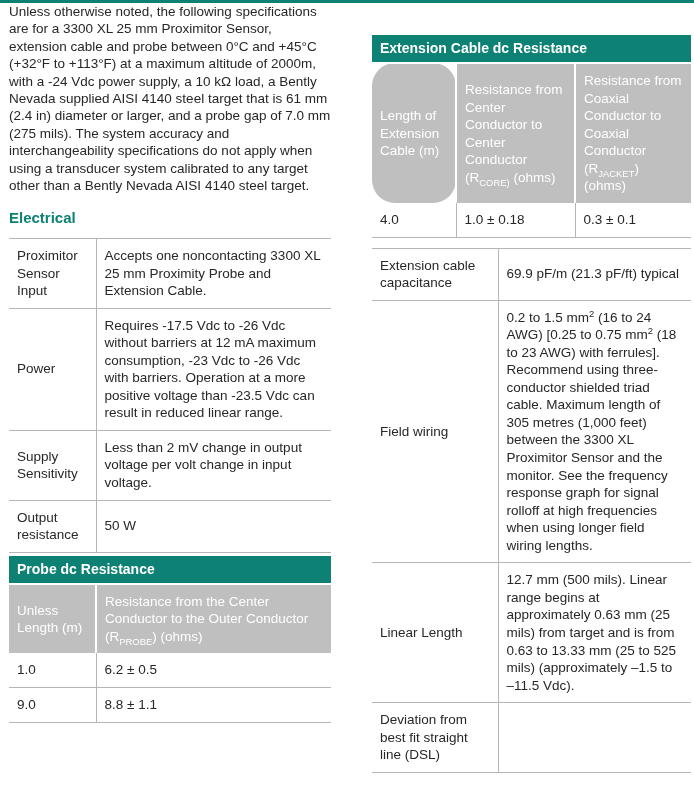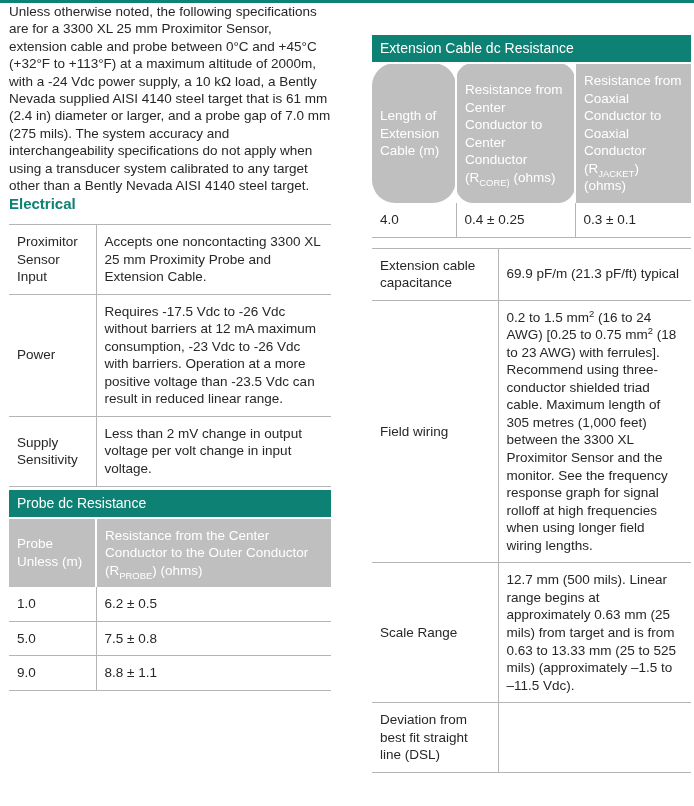--- a/index.html
+++ b/index.html
@@ -29,20 +29,21 @@
   .col-right{width:319px;flex:0 0 319px;margin-left:41px;padding-top:32px;}
 
   h1.page-title{
     color:var(--accent);
     font-size:23px;font-weight:bold;
     margin-top:24px;margin-bottom:12px;
     letter-spacing:0.2px;
   }
   p.intro{
     font-size:13.5px;line-height:17.4px;
+    margin-bottom:14px;
   }
   h2.section-heading{
     color:var(--accent);
     font-size:15px;font-weight:bold;
     margin-bottom:10px;
   }
 
   table{border-collapse:collapse;width:100%;}
   td,th{vertical-align:middle;text-align:left;font-weight:normal;}
 
@@ -52,42 +53,42 @@
     padding:8px 8px 8px 8px;
   }
   table.spec tr:first-child td{border-top:1px solid var(--border);}
   table.spec td.lbl{border-right:1px solid var(--border);}
   table.electrical td.lbl{width:87px;}
   table.speclist td.lbl{width:126px;}
 
   
   .table-title-bar{
     background:var(--accent);
-    color:#ffffff;font-weight:normal;font-size:14px;
+    color:#ffffff;font-weight:bold;font-size:14px;
     padding:4px 8px 5px 8px;
   }
   table.titled th{
     background:var(--subhead-bg);
     color:#ffffff;font-size:13.5px;
     padding:8px;
     border-right:2px solid #ffffff;
     border-top:2px solid #ffffff;
   }
   table.titled th:last-child{border-right:none;}
   table.titled td{
     padding:8px;
     border-bottom:1px solid var(--border);
     border-right:1px solid var(--border);
   }
   table.titled td:last-child{border-right:none;}
 
   table.probe th.c1{width:87px;}
   table.probe td.c1{width:87px;}
   table.ext th.c1{width:84px;border-radius:23px;}
-  table.ext th.c2{width:119px;border-radius:17px;}
+  table.ext th.c2{width:119px;}
   table.ext td.c1{width:84px;}
   table.ext td.c2{width:119px;}
 
   .probe-table-wrap{margin-top:3px;}
   .speclist-wrap{margin-top:10px;}
 
   sub{font-size:70%;line-height:0;}
   sup{font-size:70%;line-height:0;}
 </style>
 </head>
@@ -108,38 +109,38 @@
           <td class="val">Accepts one noncontacting 3300 XL 25 mm Proximity Probe and Extension Cable.</td>
         </tr>
         <tr>
           <td class="lbl">Power</td>
           <td class="val">Requires -17.5 Vdc to -26 Vdc without barriers at 12 mA maximum consumption, -23 Vdc to -26 Vdc with barriers. Operation at a more positive voltage than -23.5 Vdc can result in reduced linear range.</td>
         </tr>
         <tr>
           <td class="lbl">Supply Sensitivity</td>
           <td class="val">Less than 2 mV change in output voltage per volt change in input voltage.</td>
         </tr>
+        <tr>
+          <td class="lbl">Output resistance</td>
+          <td class="val">50 W</td>
+        </tr>
       </tbody>
     </table>
 
     <div class="probe-table-wrap">
       <div class="table-title-bar">Probe dc Resistance</div>
       <table class="titled probe">
         <tbody>
           <tr>
-            <th class="c1">Probe Unless (m)</th>
+            <th class="c1">Unless Length (m)</th>
             <th><span>Resistance from the Center Conductor to the Outer Conductor (R</span><sub>PROBE</sub><span>) (ohms)</span></th>
           </tr>
           <tr>
             <td class="c1">1.0</td>
             <td>6.2 ± 0.5</td>
-          </tr>
-          <tr>
-            <td class="c1">5.0</td>
-            <td>7.5 ± 0.8</td>
           </tr>
           <tr>
             <td class="c1">9.0</td>
             <td>8.8 ± 1.1</td>
           </tr>
         </tbody>
       </table>
     </div>
   </div>
 
@@ -149,40 +150,40 @@
       <div class="table-title-bar">Extension Cable dc Resistance</div>
       <table class="titled ext">
         <tbody>
           <tr>
             <th class="c1">Length of Extension Cable (m)</th>
             <th class="c2"><span>Resistance from Center Conductor to Center Conductor (R</span><sub>CORE)</sub><span> (ohms)</span></th>
             <th><span>Resistance from Coaxial Conductor to Coaxial Conductor (R</span><sub>JACKET</sub><span>) (ohms)</span></th>
           </tr>
           <tr>
             <td class="c1">4.0</td>
-            <td class="c2">0.4 ± 0.25</td>
+            <td class="c2">1.0 ± 0.18</td>
             <td>0.3 ± 0.1</td>
           </tr>
         </tbody>
       </table>
     </div>
 
     <div class="speclist-wrap">
       <table class="spec speclist">
         <tbody>
           <tr>
             <td class="lbl">Extension cable capacitance</td>
             <td class="val"><span>69.9 pF/m (21.3 pF/ft) typical</span></td>
           </tr>
           <tr>
             <td class="lbl">Field wiring</td>
             <td class="val"><span>0.2 to 1.5 mm</span><sup>2</sup><span> (16 to 24 AWG)  [0.25 to 0.75 mm</span><sup>2</sup><span> (18 to 23 AWG) with ferrules].  Recommend using three-conductor shielded triad cable. Maximum length of 305 metres (1,000 feet) between the 3300 XL Proximitor Sensor and the monitor.  See the frequency response graph for signal rolloff at high frequencies when using longer field wiring lengths.</span></td>
           </tr>
           <tr>
-            <td class="lbl">Scale Range</td>
+            <td class="lbl">Linear Length</td>
             <td class="val"><span>12.7 mm (500 mils). Linear range begins at approximately 0.63 mm (25 mils) from target and is from 0.63 to 13.33 mm (25 to 525 mils) (approximately –1.5 to –11.5 Vdc).</span></td>
           </tr>
           <tr>
             <td class="lbl">Deviation from best fit straight line (DSL)</td>
             <td class="val"></td>
           </tr>
         </tbody>
       </table>
     </div>
 

